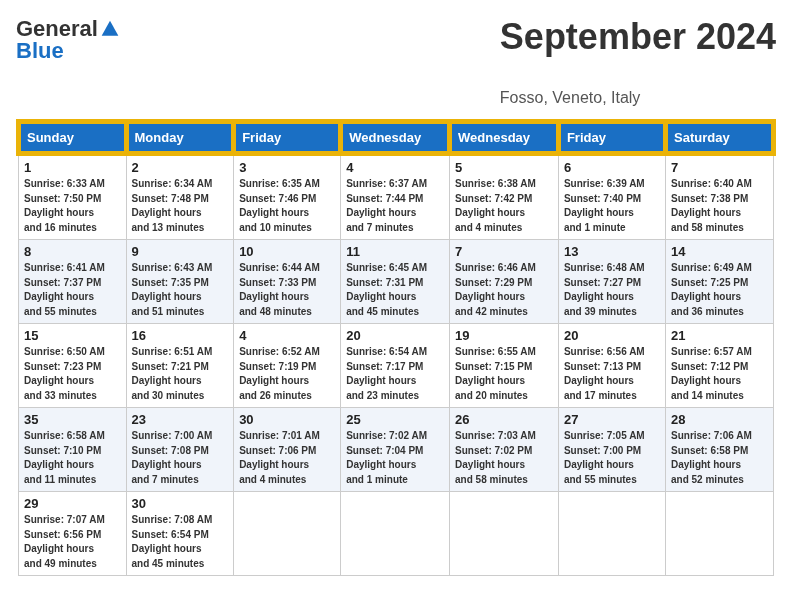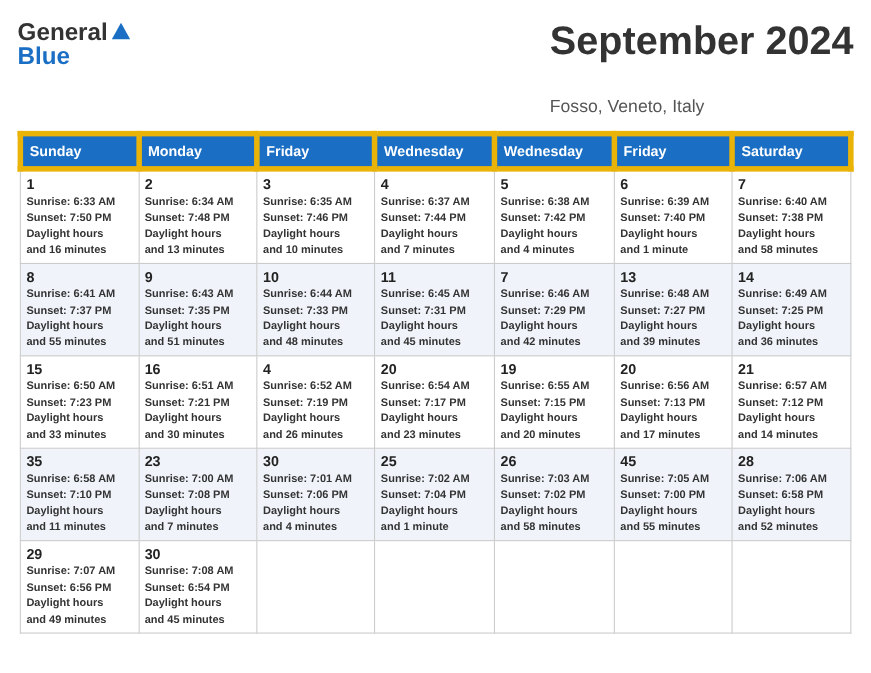--- a/index.html
+++ b/index.html
@@ -172,21 +172,21 @@
         <td><span class="day-num">35</span>
 <span class="day-info">Sunrise: 6:58 AM<br>Sunset: 7:10 PM<br>Daylight hours<br>and 11 minutes</span></td>
         <td><span class="day-num">23</span>
 <span class="day-info">Sunrise: 7:00 AM<br>Sunset: 7:08 PM<br>Daylight hours<br>and 7 minutes</span></td>
         <td><span class="day-num">30</span>
 <span class="day-info">Sunrise: 7:01 AM<br>Sunset: 7:06 PM<br>Daylight hours<br>and 4 minutes</span></td>
         <td><span class="day-num">25</span>
 <span class="day-info">Sunrise: 7:02 AM<br>Sunset: 7:04 PM<br>Daylight hours<br>and 1 minute</span></td>
         <td><span class="day-num">26</span>
 <span class="day-info">Sunrise: 7:03 AM<br>Sunset: 7:02 PM<br>Daylight hours<br>and 58 minutes</span></td>
-        <td><span class="day-num">45</span>
+        <td><span class="day-num">27</span>
 <span class="day-info">Sunrise: 7:05 AM<br>Sunset: 7:00 PM<br>Daylight hours<br>and 55 minutes</span></td>
         <td><span class="day-num">28</span>
 <span class="day-info">Sunrise: 7:06 AM<br>Sunset: 6:58 PM<br>Daylight hours<br>and 52 minutes</span></td>
       </tr>
       <tr>
         <td><span class="day-num">29</span>
 <span class="day-info">Sunrise: 7:07 AM<br>Sunset: 6:56 PM<br>Daylight hours<br>and 49 minutes</span></td>
         <td><span class="day-num">30</span>
 <span class="day-info">Sunrise: 7:08 AM<br>Sunset: 6:54 PM<br>Daylight hours<br>and 45 minutes</span></td>
         <td class="empty-cell"></td>

